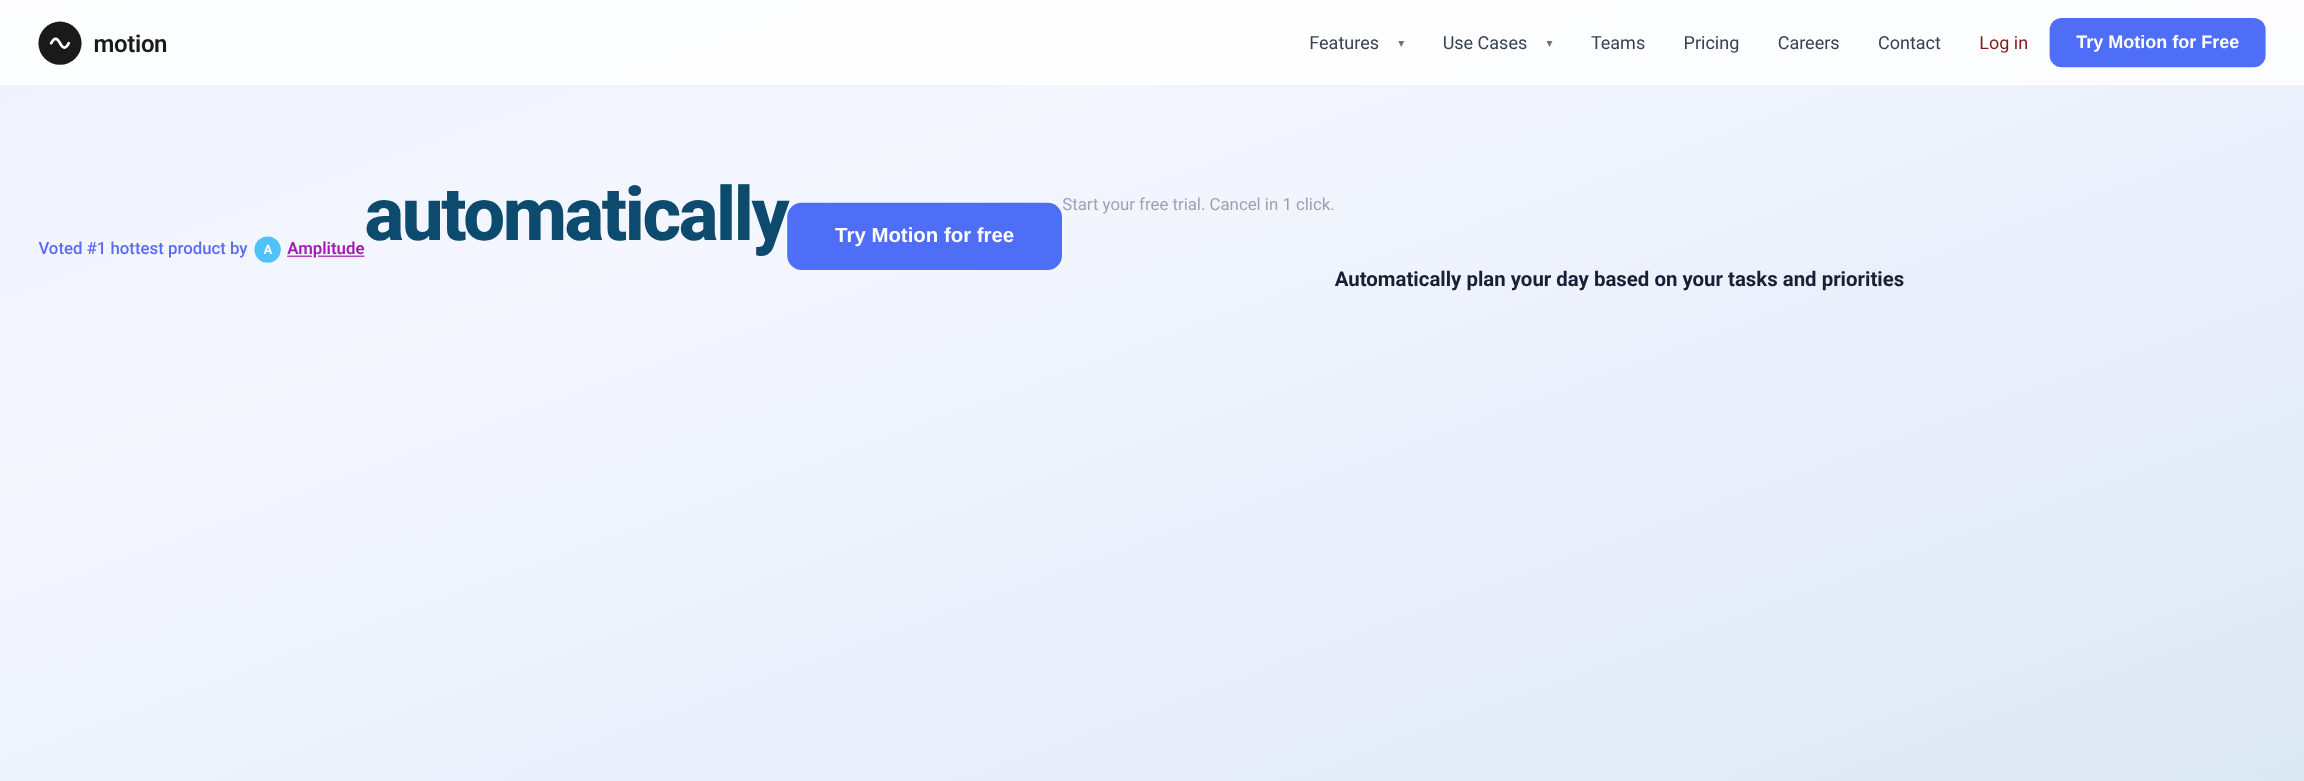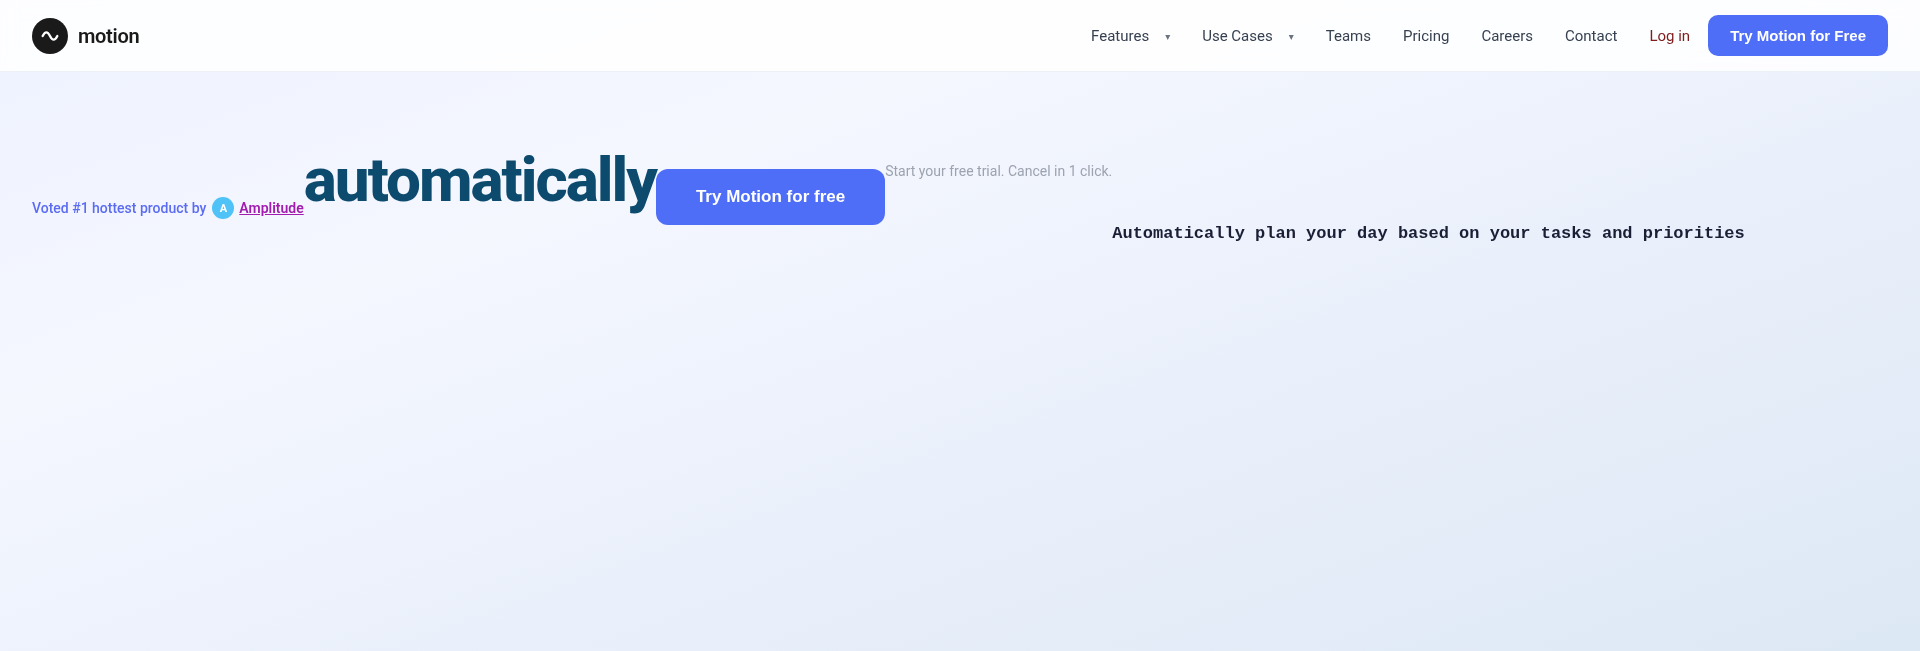--- a/index.html
+++ b/index.html
@@ -194,21 +194,20 @@
     .hero-trial-note {
       font-size: 14px;
       color: #9ca3af;
       margin-bottom: 64px;
     }
 
     .hero-bottom-label {
       font-size: 17px;
       font-weight: 700;
       color: #1a1f36;
-      font-family: Liberation Mono, monospace;
     }
   </style>
 </head>
 <body>
 
 <nav>
   <div class="logo-wrap">
     <div class="logo-icon">
       <svg viewBox="0 0 24 24" xmlns="http://www.w3.org/2000/svg">
         <path d="M4 12 Q8 4 12 12 Q16 20 20 12" stroke="white" stroke-width="2.5" fill="none" stroke-linecap="round"></path>

